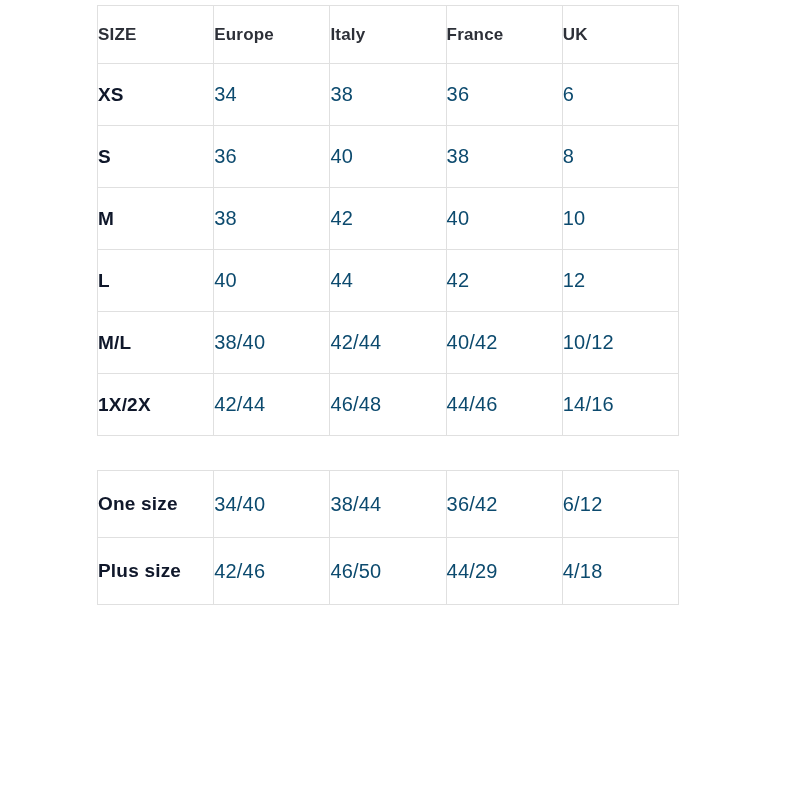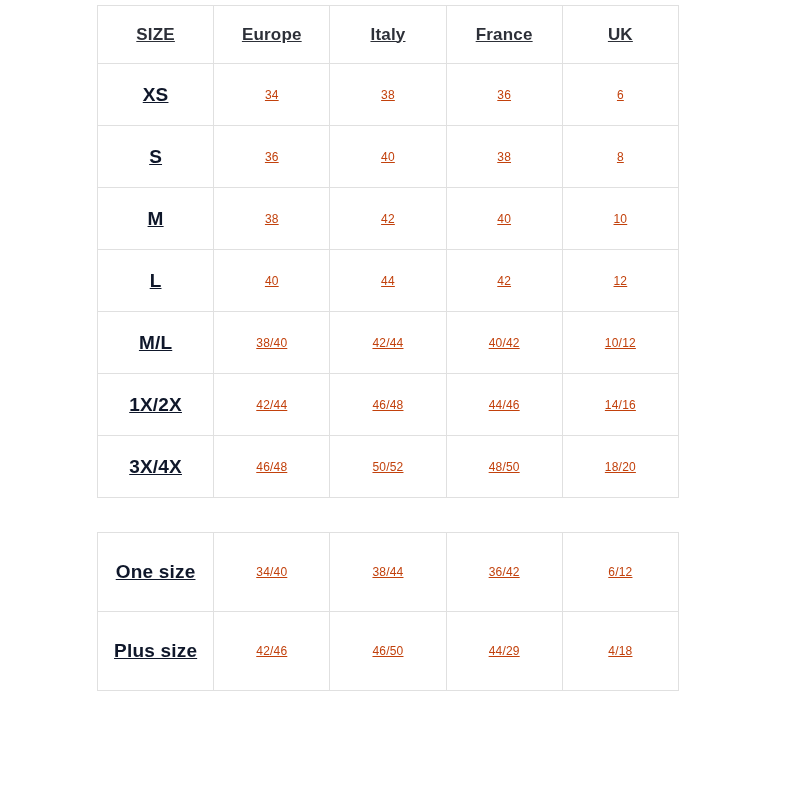--- a/index.html
+++ b/index.html
@@ -16,43 +16,42 @@
     top: 5px;
     width: 582px;
   }
   table {
     border-collapse: collapse;
     width: 100%;
     table-layout: fixed;
   }
   th, td {
     border: 1px solid #e0e0e0;
-    text-align: center;
+    text-align: left;
     vertical-align: middle;
     padding: 0;
     letter-spacing: 0.2px;
-    text-decoration: underline;
   }
   #main-table thead tr { height: 58px; }
   #main-table tbody tr { height: 62px; }
-  #extra-table tbody tr { height: 79px; }
+  #extra-table tbody tr { height: 67px; }
   th {
     font-size: 17px;
     font-weight: bold;
     color: #2d3038;
   }
   .label-cell {
     font-size: 19px;
     font-weight: bold;
     color: #0f172a;
   }
   .value-cell {
-    font-size: 12px;
+    font-size: 20px;
     font-weight: 400;
-    color: #c2410c;
+    color: #0c4a6e;
   }
   #extra-table { margin-top: 34px; }
 </style>
 </head>
 <body>
 
 <div class="tables-wrap">
 
   <table id="main-table">
     <thead>
@@ -100,27 +99,20 @@
           <td class="value-cell">40/42</td>
           <td class="value-cell">10/12</td>
         </tr>
         <tr>
           <td class="label-cell">1X/2X</td>
           <td class="value-cell">42/44</td>
           <td class="value-cell">46/48</td>
           <td class="value-cell">44/46</td>
           <td class="value-cell">14/16</td>
         </tr>
-        <tr>
-          <td class="label-cell">3X/4X</td>
-          <td class="value-cell">46/48</td>
-          <td class="value-cell">50/52</td>
-          <td class="value-cell">48/50</td>
-          <td class="value-cell">18/20</td>
-        </tr>
       </tbody>
   </table>
 
   <table id="extra-table">
     <tbody id="extra-body">
         <tr>
           <td class="label-cell">One size</td>
           <td class="value-cell">34/40</td>
           <td class="value-cell">38/44</td>
           <td class="value-cell">36/42</td>

